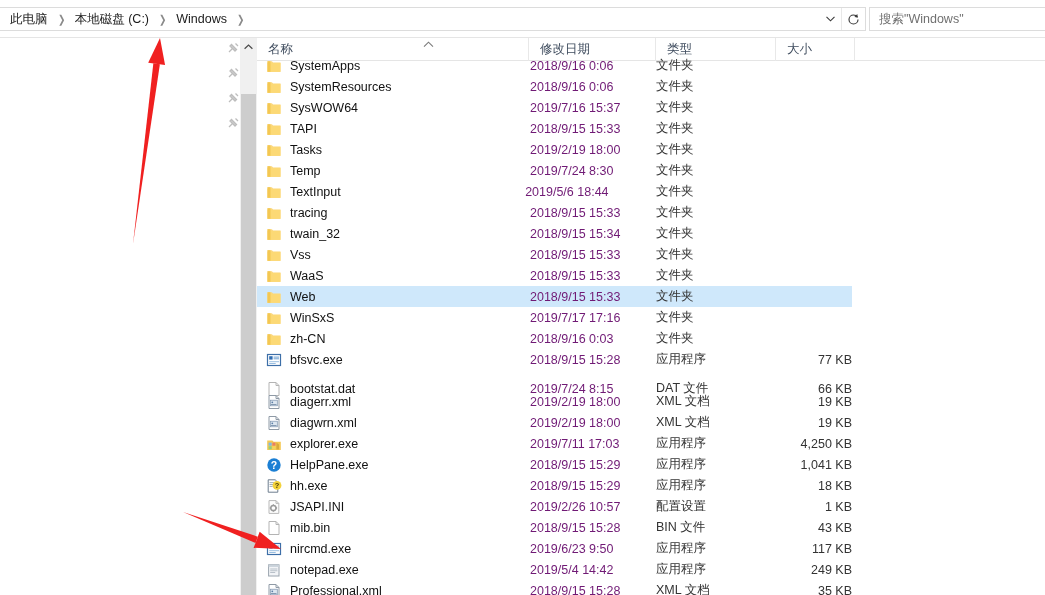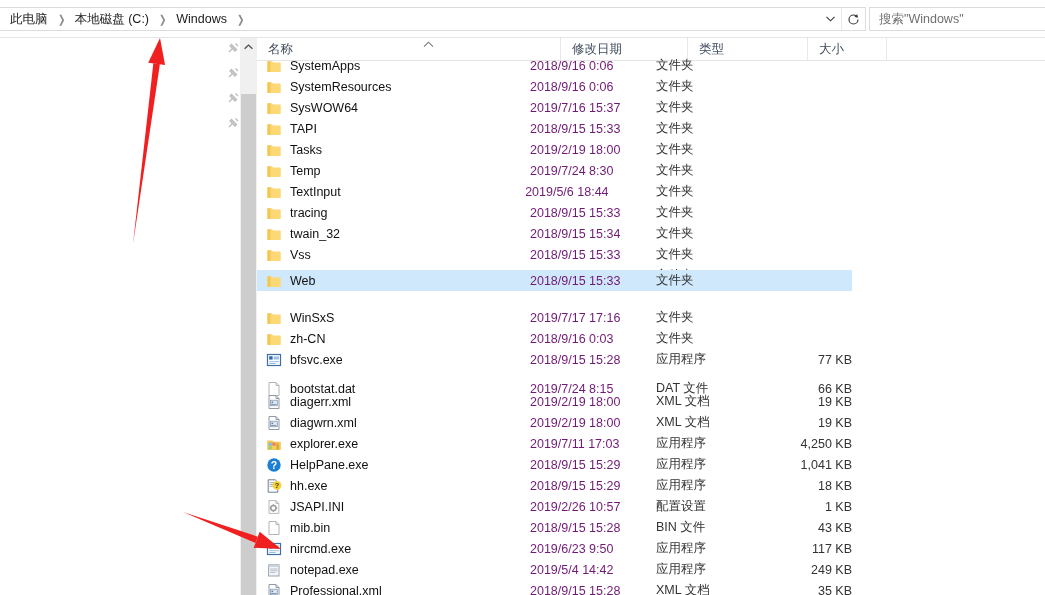--- a/index.html
+++ b/index.html
@@ -87,21 +87,21 @@
   #headerrow {
     position:absolute; left:0; top:0; width:788px; height:23px;
     background:#fff; border-bottom:1px solid #e5e5e5;
     display:flex;
   }
   .colhead {
     position:relative; height:23px; display:flex; align-items:center;
     font-size:12.5px; color:#3f4c5e; border-right:1px solid #e8e8e8;
     padding-left:11px; overflow:hidden; white-space:nowrap;
   }
-  .colhead.c-name { width:304px;text-align:center; }
+  .colhead.c-name { width:272px;text-align:center; }
   .colhead.c-date { width:127px; }
   .colhead.c-type { width:120px; }
   .colhead.c-size { width:79px; }
   #sortarrow {
     position:absolute; left:166px; top:1px;
     color:#6b6b6b; font-size:10px;
   }
 
   #rows {
     position:absolute; left:0; top:23px; width:788px; height:534px;
@@ -359,21 +359,21 @@
               <path d="M1.5 3.2 h4.4 l1.2 1.4 h7.4 v9.2 h-13 z" fill="#fbd881"></path>
               <path d="M1.5 4.9 h13 v9 h-13 z" fill="#fcd975"></path>
               <path d="M1.5 3.2 h3.0 v10.6 h-3.0 z" fill="#f3c752"></path>
             </svg></span>
           <span class="label">WaaS</span>
         </div>
         <div class="cell-date">2018/9/15 15:33</div>
         <div class="cell-type">文件夹</div>
         <div class="cell-size"></div>
       </div>
-      <div class="row selected" style="top: 209px;">
+      <div class="row selected" style="top: 225px;">
         <div class="cell-name">
           <span class="icon"><svg width="16" height="16" viewBox="0 0 16 16">
               <path d="M1.5 3.2 h4.4 l1.2 1.4 h7.4 v9.2 h-13 z" fill="#fbd881"></path>
               <path d="M1.5 4.9 h13 v9 h-13 z" fill="#fcd975"></path>
               <path d="M1.5 3.2 h3.0 v10.6 h-3.0 z" fill="#f3c752"></path>
             </svg></span>
           <span class="label">Web</span>
         </div>
         <div class="cell-date">2018/9/15 15:33</div>
         <div class="cell-type">文件夹</div>

